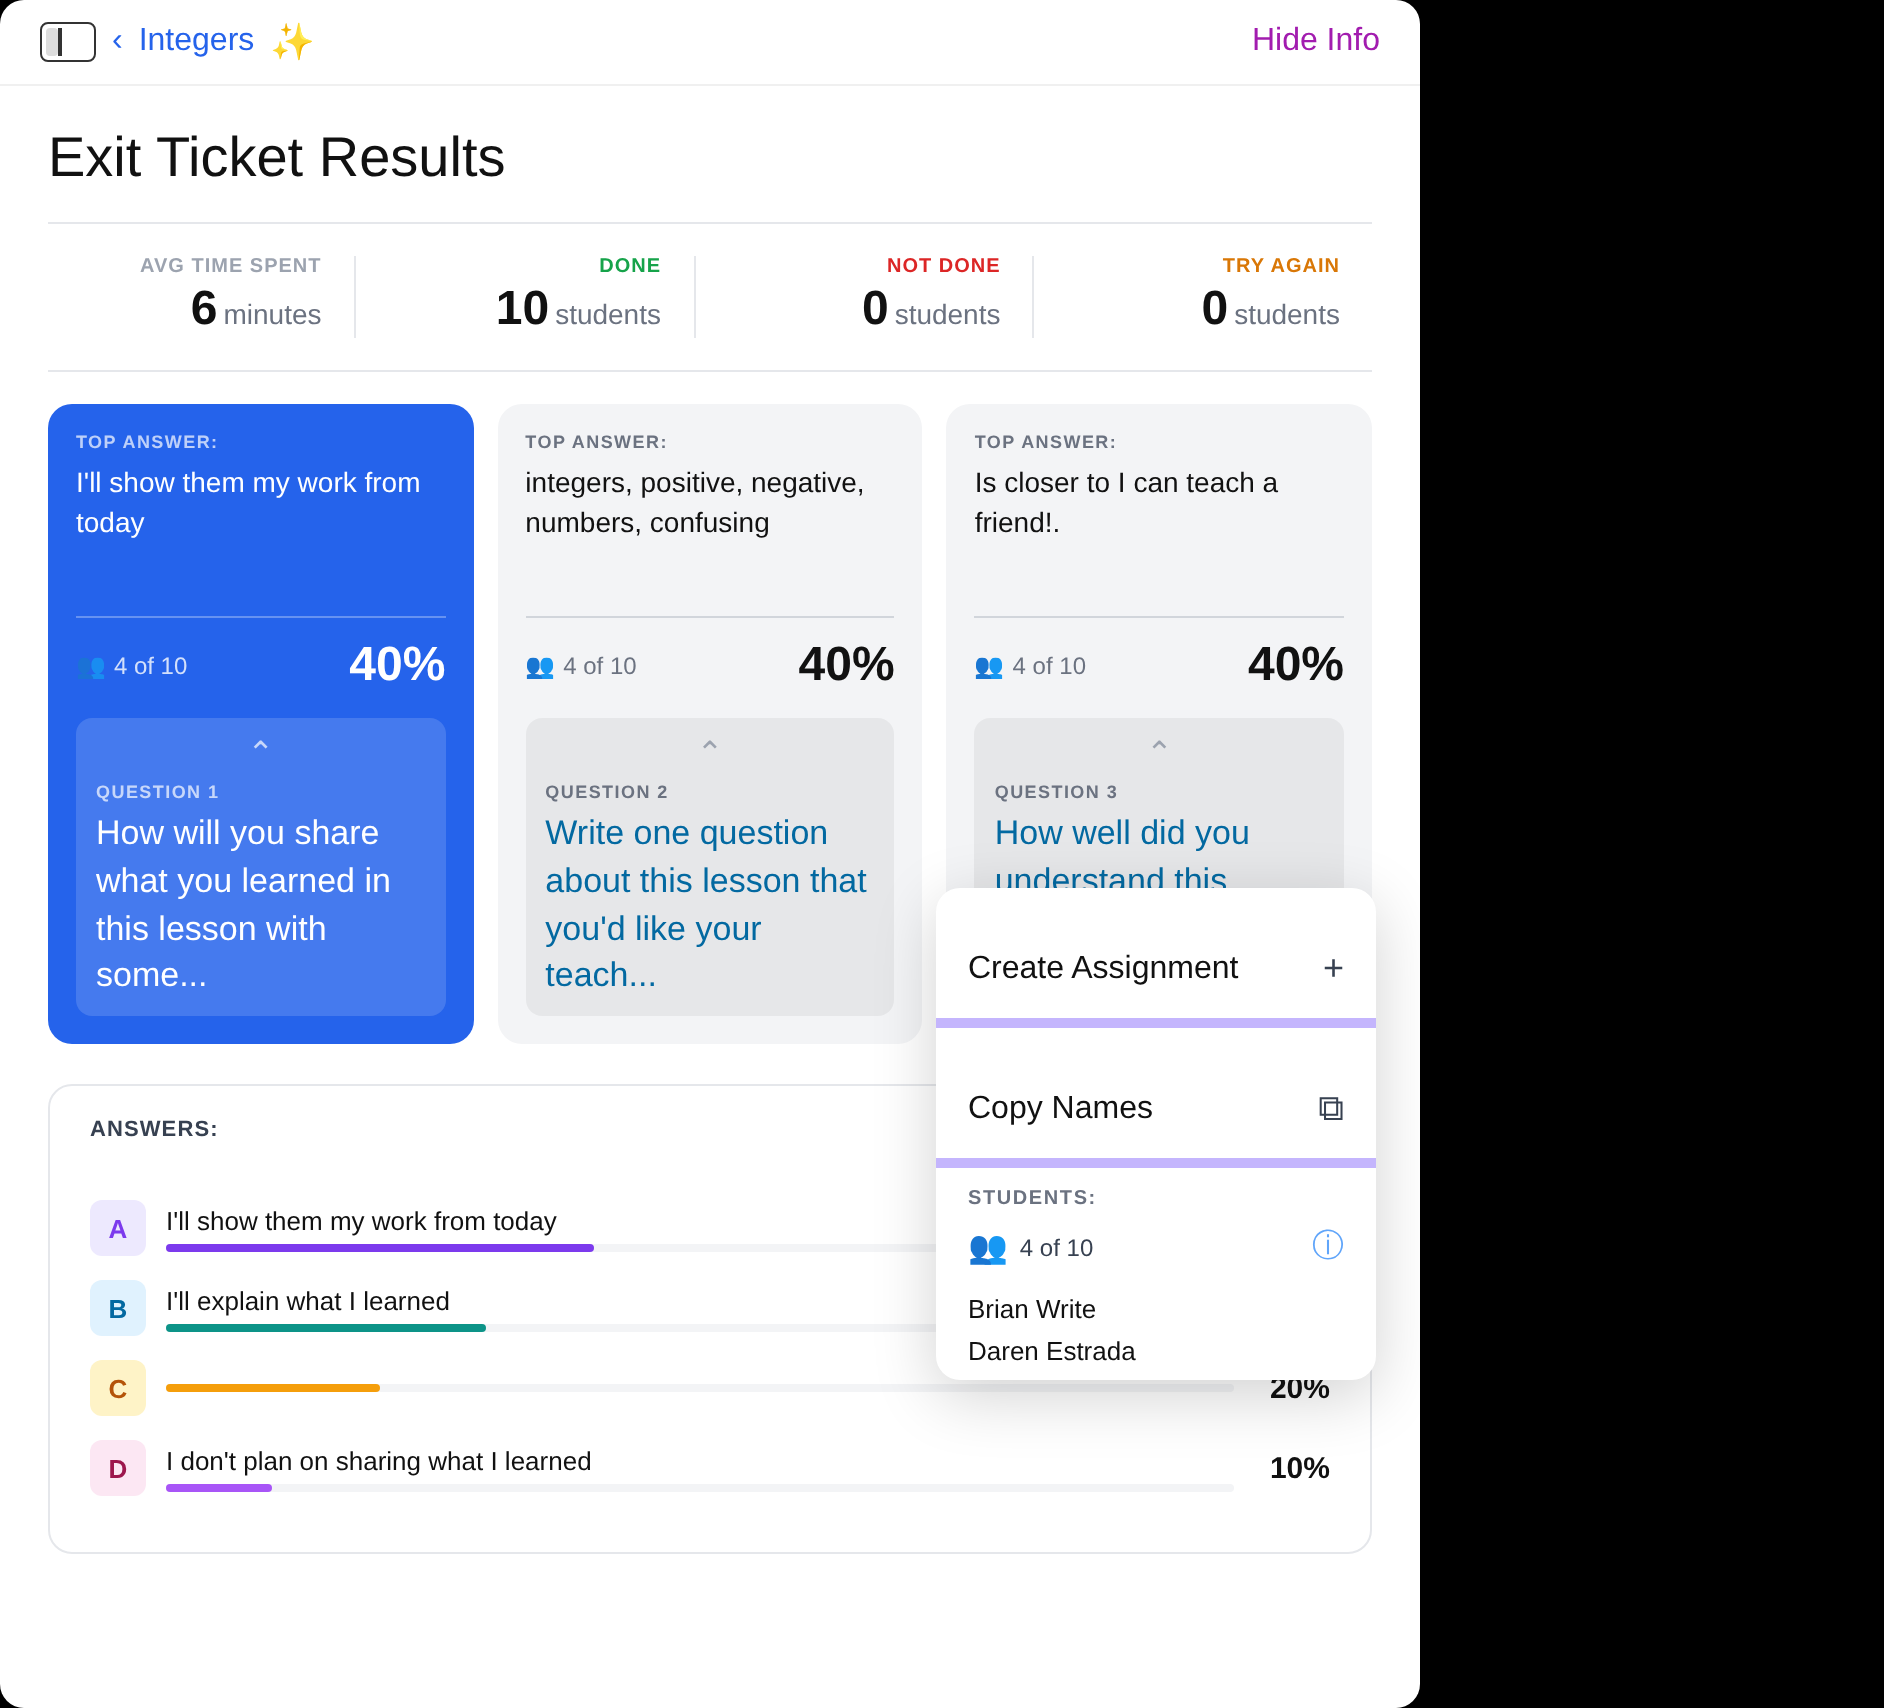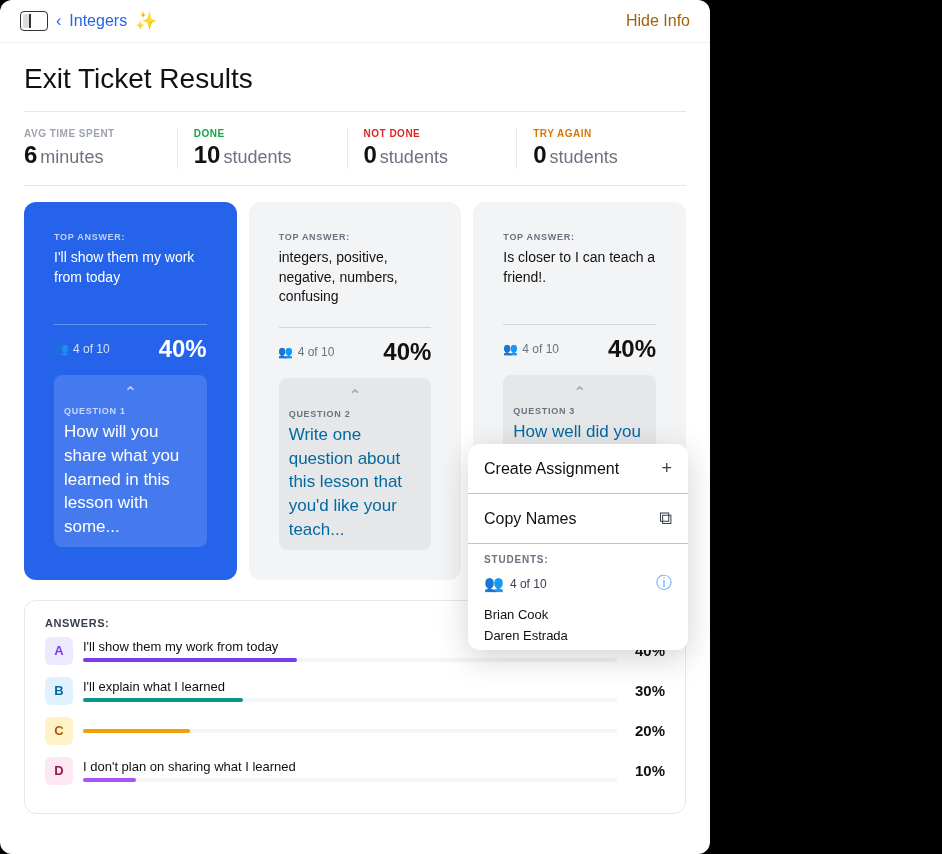--- a/index.html
+++ b/index.html
@@ -62,21 +62,21 @@
       text-decoration: none;
     }
     .back-chevron {
       font-size: 16px;
       color: #2563eb;
     }
     .sparkle {
       font-size: 18px;
     }
     .hide-info-btn {
-      color: #a16207;
+      color: #a21caf;
       font-size: 16px;
       font-weight: 500;
       cursor: pointer;
     }
     .content {
       padding: 20px 24px;
       overflow-y: auto;
       flex: 1;
     }
     .page-title {
@@ -87,20 +87,21 @@
     }
     .divider {
       height: 1px;
       background: #e5e7eb;
       margin-bottom: 16px;
     }
     .stats-row {
       display: flex;
       gap: 0;
       margin-bottom: 16px;
+      text-align: right;
     }
     .stat-item {
       flex: 1;
       padding-right: 16px;
       border-right: 1px solid #e5e7eb;
       margin-right: 16px;
     }
     .stat-item:last-child {
       border-right: none;
       margin-right: 0;
@@ -115,34 +116,34 @@
     }
     .stat-label.done { color: #16a34a; }
     .stat-label.not-done { color: #dc2626; }
     .stat-label.try-again { color: #d97706; }
     .stat-value {
       font-size: 24px;
       font-weight: 700;
       color: #111;
     }
     .stat-unit {
-      font-size: 18px;
+      font-size: 14px;
       font-weight: 400;
       color: #6b7280;
       margin-left: 3px;
     }
     .question-cards {
       display: flex;
       gap: 12px;
       margin-bottom: 20px;
     }
     .question-card {
       flex: 1;
       border-radius: 12px;
-      padding: 30px;
+      padding: 14px;
       position: relative;
       cursor: pointer;
     }
     .question-card.active {
       background: #2563eb;
       color: #fff;
     }
     .question-card.inactive {
       background: #f3f4f6;
       color: #111;
@@ -228,21 +229,21 @@
       border: 1px solid #e5e7eb;
       border-radius: 12px;
       padding: 16px 20px;
     }
     .answers-label {
       font-size: 11px;
       font-weight: 700;
       color: #374151;
       letter-spacing: 0.05em;
       text-transform: uppercase;
-      margin-bottom: 8px;
+      margin-bottom: 29px;
     }
     .answer-row {
       display: flex;
       align-items: center;
       gap: 10px;
       margin-bottom: 12px;
     }
     .answer-letter {
       width: 28px;
       height: 28px;
@@ -301,21 +302,22 @@
     }
     .dropdown-item {
       display: flex;
       align-items: center;
       justify-content: space-between;
       padding: 14px 16px;
       font-size: 16px;
       font-weight: 500;
       color: #111;
       cursor: pointer;
-      border-bottom: 1px solid #c4b5fd;
+      border-bottom: 5px solid #c4b5fd;
+      margin-top: 16px;
     }
     .dropdown-item:last-child { border-bottom: none; }
     .dropdown-icon {
       font-size: 18px;
       color: #374151;
     }
     .students-label {
       font-size: 10px;
       font-weight: 700;
       letter-spacing: 0.08em;
@@ -506,16 +508,16 @@
     <span class="dropdown-icon">⧉</span>
   </div>
 
   <div style="padding: 10px 16px 4px;">
     <div class="students-label">STUDENTS:</div>
     <div class="students-count-row">
       <span>👥</span>
       <span class="students-count-text">4 of 10</span>
       <span style="margin-left:auto;color:#60a5fa;font-size:16px;">ⓘ</span>
     </div>
-    <div class="student-name">Brian Cook</div>
+    <div class="student-name">Brian Write</div>
     <div class="student-name">Daren Estrada</div>
   </div>
 </div>
 
 </body></html>

